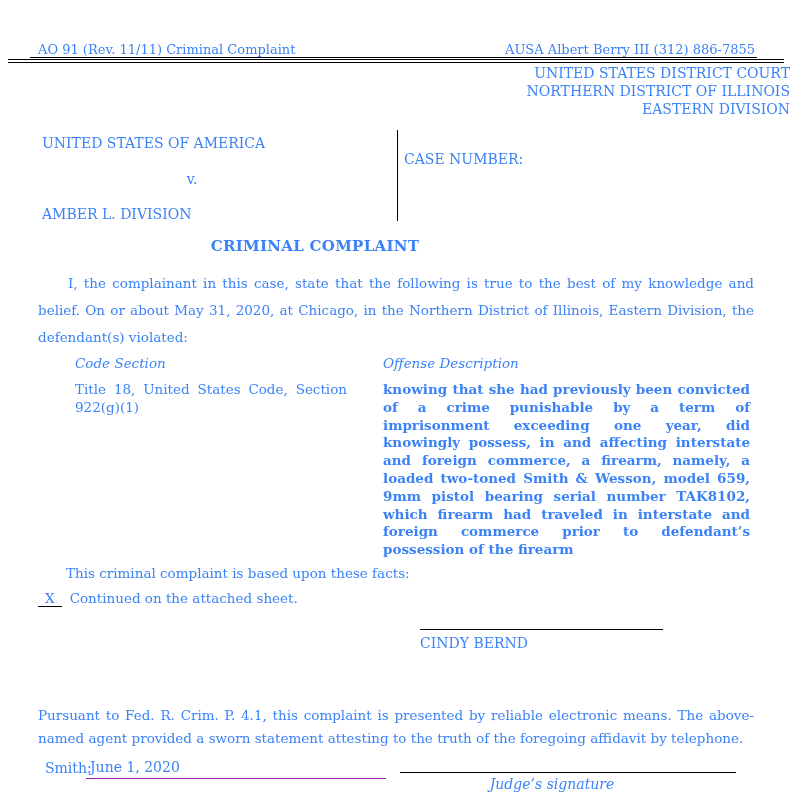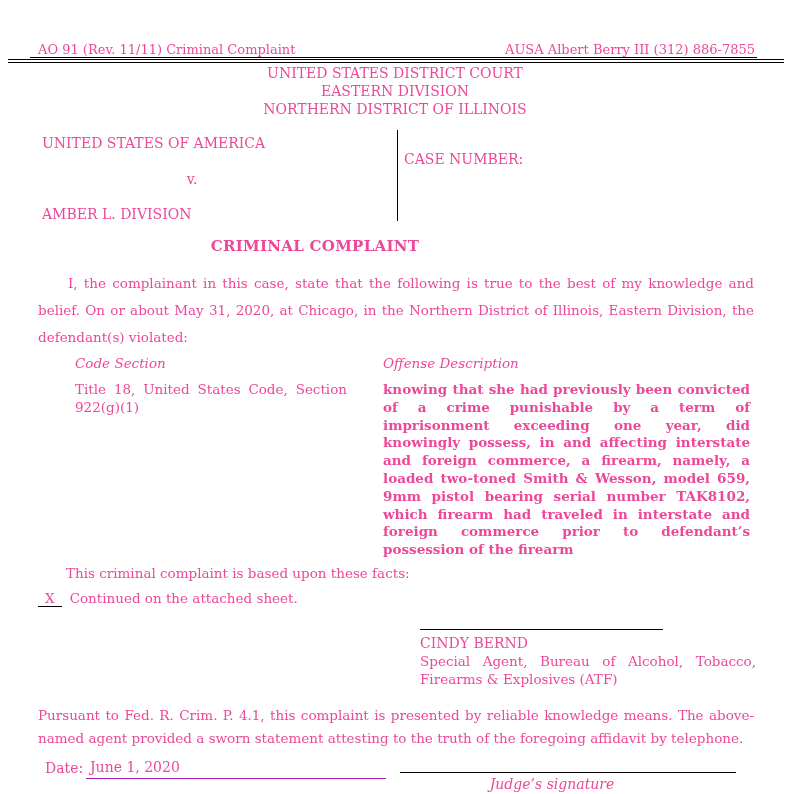--- a/index.html
+++ b/index.html
@@ -1,36 +1,36 @@
 <!DOCTYPE html>
 <html><head>
 <meta charset="utf-8">
 <style>
   html, body { margin: 0; padding: 0; background: #ffffff; }
   .page {
     position: relative;
     width: 790px;
     height: 794px;
     background: #ffffff;
-    color: #ec4899;
+    color: #3b82f6;
     font-family: "DejaVu Serif", serif;
     overflow: hidden;
   }
   .abs { position: absolute; }
 
   
   .hdr-left  { left: 38px; top: 42px; font-size: 13px; }
   .hdr-right { right: 35px; top: 42px; font-size: 13px; }
   .rule-thin   { left: 30px; width: 727px; top: 57px; height: 1px; background: #000; }
   .rule-double { left: 8px;  width: 776px; top: 59px; height: 0; border-bottom: 4px double #000; }
 
   
   .court {
     left: 0; top: 64px; width: 790px;
-    text-align: center; font-size: 14px; line-height: 18px;
+    text-align: right; font-size: 14px; line-height: 18px;
   }
 
   
   .plaintiff { left: 42px; top: 135px; font-size: 14px; }
   .versus    { left: 42px; top: 171px; width: 300px; text-align: center; font-size: 14px; }
   .defendant { left: 42px; top: 206px; font-size: 14px; }
   .vline     { left: 397px; top: 130px; width: 1px; height: 91px; background: #000; }
   .case-num  { left: 404px; top: 151px; font-size: 14px; }
 
   .doc-title {
@@ -96,22 +96,22 @@
 
 <div class="page">
 
   <div class="abs hdr-left">AO 91 (Rev. 11/11) Criminal Complaint</div>
   <div class="abs hdr-right">AUSA Albert Berry III (312) 886-7855</div>
   <div class="abs rule-thin"></div>
   <div class="abs rule-double"></div>
 
   <div class="abs court">
     <div>UNITED STATES DISTRICT COURT</div>
+    <div>NORTHERN DISTRICT OF ILLINOIS</div>
     <div>EASTERN DIVISION</div>
-    <div>NORTHERN DISTRICT OF ILLINOIS</div>
   </div>
 
   <div class="abs plaintiff">UNITED STATES OF AMERICA</div>
   <div class="abs versus">v.</div>
   <div class="abs defendant">AMBER L. DIVISION</div>
   <div class="abs vline"></div>
   <div class="abs case-num">CASE NUMBER:</div>
 
   <div class="abs doc-title">CRIMINAL COMPLAINT</div>
 
@@ -122,22 +122,21 @@
   <div class="abs code-cell">Title 18, United States Code, Section 922(g)(1)</div>
   <div class="abs offense-cell">knowing that she had previously been convicted of a crime punishable by a term of imprisonment exceeding one year, did knowingly possess, in and affecting interstate and foreign commerce, a firearm, namely, a loaded two-toned Smith &amp; Wesson, model 659, 9mm pistol bearing serial number TAK8102, which firearm had traveled in interstate and foreign commerce prior to defendant’s possession of the firearm</div>
 
   <div class="abs facts-line">This criminal complaint is based upon these facts:</div>
   <div class="abs continued">
     <span class="xblank">X</span><span>Continued on the attached sheet.</span>
   </div>
 
   <div class="abs sig-rule"></div>
   <div class="abs sig-name">CINDY BERND</div>
-  <div class="abs sig-title">Special Agent, Bureau of Alcohol, Tobacco, Firearms &amp; Explosives (ATF)</div>
 
-  <div class="abs attestation">Pursuant to Fed. R. Crim. P. 4.1, this complaint is presented by reliable knowledge means. The above-named agent provided a sworn statement attesting to the truth of the foregoing affidavit by telephone.</div>
+  <div class="abs attestation">Pursuant to Fed. R. Crim. P. 4.1, this complaint is presented by reliable electronic means. The above-named agent provided a sworn statement attesting to the truth of the foregoing affidavit by telephone.</div>
 
-  <div class="abs date-label">Date:</div>
+  <div class="abs date-label">Smith:</div>
   <div class="abs date-blank">June 1, 2020</div>
   <div class="abs judge-rule"></div>
   <div class="abs judge-label">Judge’s signature</div>
 
 </div>
 
 </body></html>

